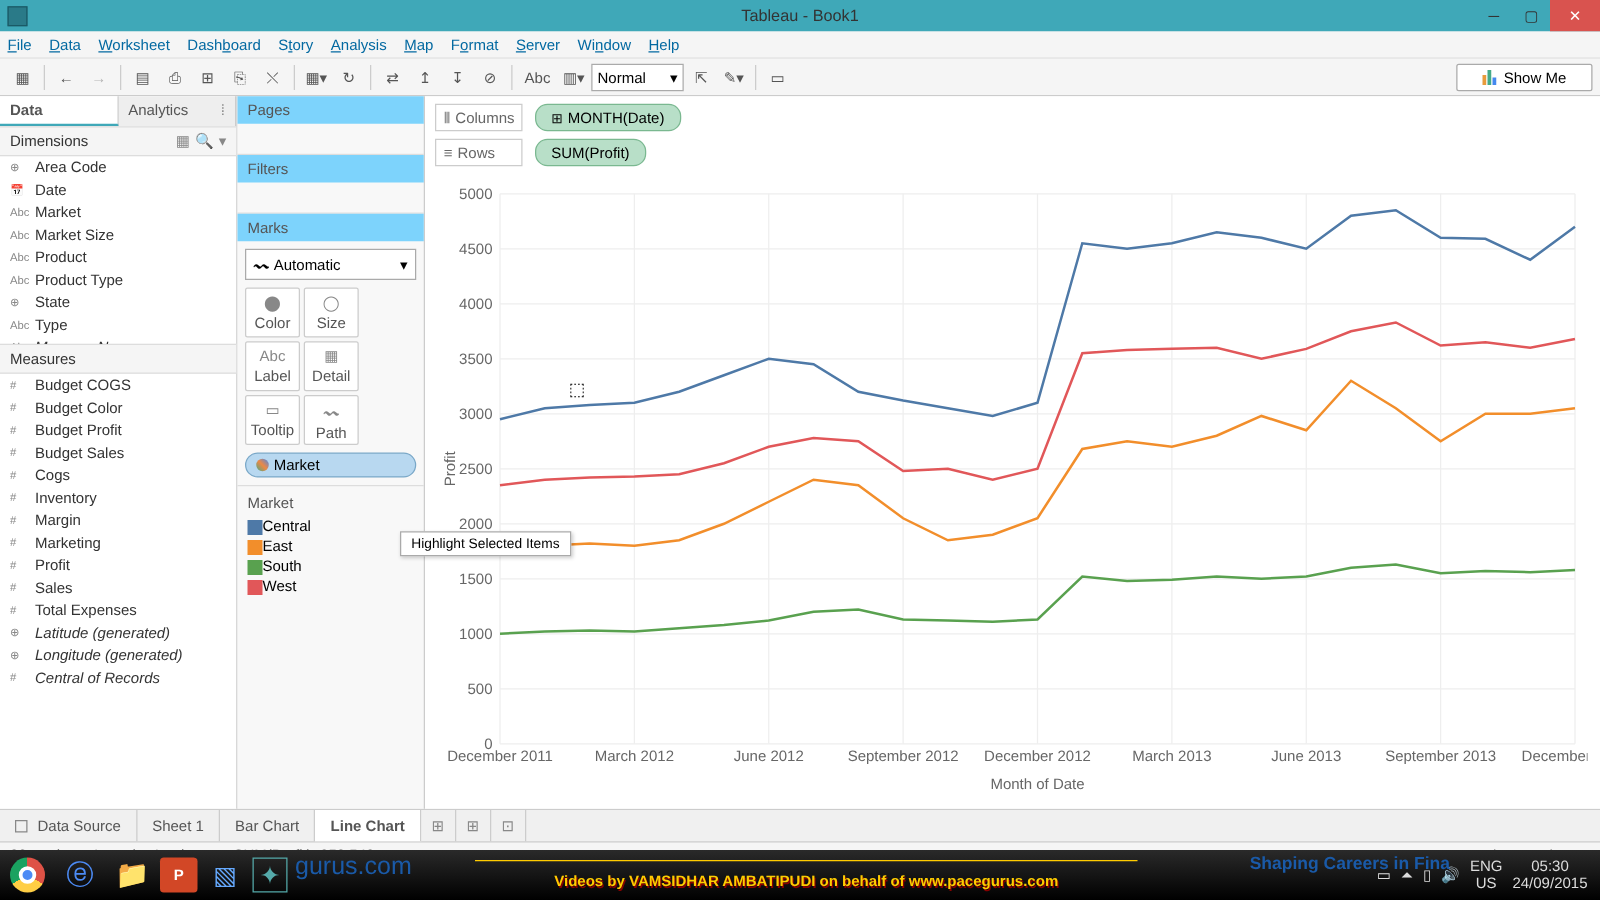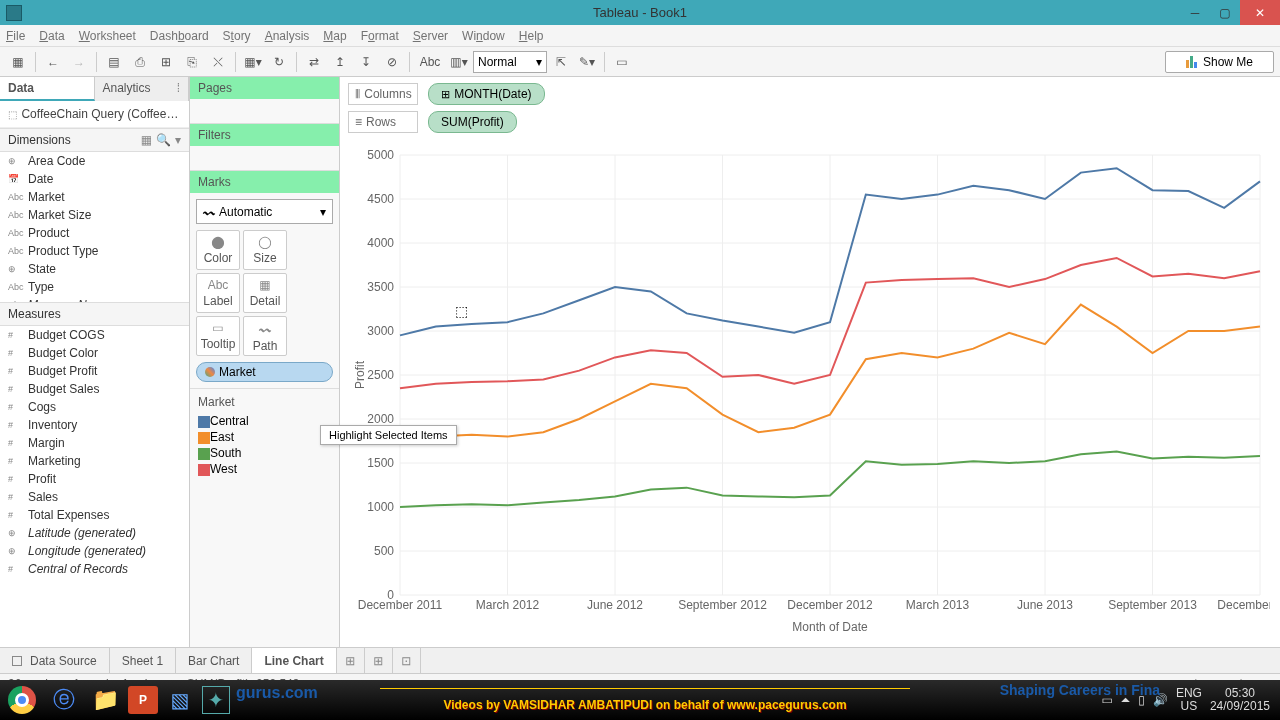--- a/index.html
+++ b/index.html
@@ -4,21 +4,21 @@
 <style>
 * { margin:0; padding:0; box-sizing:border-box; font-family:"Segoe UI",Arial,sans-serif; font-size:12px; }
 body { background:#f0f0f0; width:1280px; height:720px; overflow:hidden; position:relative; }
 .titlebar { background:#3fa8b8; height:25px; display:flex; align-items:center; position:relative; }
 .titlebar .appicon { width:16px; height:16px; background:#2a7a88; margin:0 6px; border:1px solid #1a5a66; }
 .titlebar .title { position:absolute; left:50%; transform:translateX(-50%); color:#333; font-size:13px; }
 .titlebar .winbtns { margin-left:auto; display:flex; }
 .winbtn { width:30px; height:25px; display:flex; align-items:center; justify-content:center; color:#333; }
 .winbtn.close { background:#d9534f; color:#fff; width:40px; }
 .menubar { background:#f5f5f5; height:22px; display:flex; align-items:center; padding:0 6px; border-bottom:1px solid #ddd; gap:14px; }
-.menubar span { color:#737373; }
+.menubar span { color:#0369a1; }
 .menubar span u { text-decoration:underline; }
 .toolbar { background:#f5f5f5; height:30px; display:flex; align-items:center; padding:0 6px; border-bottom:1px solid #ccc; gap:2px; }
 .tbtn { width:24px; height:22px; border:1px solid transparent; display:flex; align-items:center; justify-content:center; color:#555; border-radius:2px; }
 .tsep { width:1px; height:20px; background:#ccc; margin:0 3px; }
 .tsel { height:22px; border:1px solid #aaa; background:#fff; padding:0 4px; display:flex; align-items:center; }
 .showme { margin-left:auto; background:#fff; border:1px solid #aaa; padding:3px 20px; border-radius:2px; display:flex; align-items:center; gap:6px; }
 .showme .bars { display:flex; gap:1px; align-items:flex-end; }
 .showme .bars i { width:3px; background:#e89b3c; display:block; }
 .main { display:flex; height:570px; }
 .leftpane { width:190px; background:#fff; border-right:1px solid #ccc; display:flex; flex-direction:column; }
@@ -28,21 +28,21 @@
 .dsrow { padding:6px 8px; border-bottom:1px solid #eee; color:#444; white-space:nowrap; overflow:hidden; text-overflow:ellipsis; }
 .dsrow::before { content:"⬚"; margin-right:4px; color:#888; font-size:10px; }
 .sechdr { padding:4px 8px; background:#f5f5f5; border-top:1px solid #ddd; border-bottom:1px solid #ddd; color:#333; display:flex; align-items:center; }
 .sechdr .right { margin-left:auto; color:#888; font-size:10px; display:flex; gap:4px; }
 .dimlist, .mealist { overflow-y:auto; }
 .fld { padding:2px 8px; display:flex; align-items:center; gap:4px; color:#333; white-space:nowrap; }
 .fld .ico { width:16px; font-size:9px; color:#888; text-align:left; }
 .fld.italic .txt { font-style:italic; }
 .midpane { width:150px; background:#f8f8f8; border-right:1px solid #ccc; display:flex; flex-direction:column; }
 .shelf { border-bottom:1px solid #ddd; }
-.shelf .shdr { padding:4px 8px; background:#86efac; color:#555; }
+.shelf .shdr { padding:4px 8px; background:#7dd3fc; color:#555; }
 .shelf .sbody { min-height:24px; padding:4px; }
 .marksctl { padding:6px; }
 .marksel { border:1px solid #aaa; background:#fff; padding:3px 6px; display:flex; align-items:center; gap:4px; }
 .mbtns { display:flex; gap:3px; margin-top:6px; flex-wrap:wrap; }
 .mbtn { width:44px; height:40px; border:1px solid #ccc; background:#fff; display:flex; flex-direction:column; align-items:center; justify-content:center; font-size:10px; color:#555; border-radius:2px; gap:2px; }
 .mbtn .mico { font-size:12px; color:#888; }
 .pill { background:#b8d8f0; border:1px solid #7aa8c8; border-radius:10px; padding:2px 8px; display:flex; align-items:center; gap:4px; font-size:11px; margin-top:6px; }
 .pill .pico { width:10px; height:10px; border-radius:50%; background:linear-gradient(45deg,#4a8,#e84,#48e); }
 .legend { padding:6px 8px; }
 .legend .lhdr { color:#555; margin-bottom:4px; }
@@ -138,21 +138,20 @@
   </div>
 </div>
 
 <div class="main">
 
   <div class="leftpane">
     <div class="datatabs">
       <div class="datatab active">Data</div>
       <div class="datatab"><span>Analytics</span><span style="float:right;color:#888">⁞</span></div>
     </div>
-    <div class="dsrow">CoffeeChain Query (Coffee C...</div>
     <div class="sechdr">
       <span>Dimensions</span>
       <span class="right">
           <span>▦</span>
           <span>🔍</span>
           <span>▾</span>
         </span>
     </div>
     <div class="dimlist" id="dimlist" style="height:150px">
         <div class="fld">
@@ -417,21 +416,21 @@
 
 <div class="taskbar">
   <div class="tbicon">
       <div class="chrome"></div>
     </div>
   <div class="tbicon" style="color:#4c8bf5;font-size:22px">ⓔ</div>
   <div class="tbicon" style="color:#f5c048;font-size:22px">📁</div>
   <div class="tbicon" style="background:#d24726;width:30px;height:28px;color:#fff;font-weight:bold;border-radius:3px">P</div>
   <div class="tbicon" style="color:#6af;font-size:20px">▧</div>
   <div class="tbicon" style="color:#5aa;font-size:20px;border:1px solid #5aa;width:28px;height:28px">✦</div>
-  <span style="color:#1a5aa8;font-size:16px;font-weight:700;margin-left:6px;margin-top:-14px">gurus.com</span>
+  <span style="color:#1a5aa8;font-size:20px;font-weight:400;margin-left:6px;margin-top:-14px">gurus.com</span>
   <div class="yellow">
       <span>Videos by VAMSIDHAR AMBATIPUDI on behalf of www.pacegurus.com</span>
     </div>
   <div class="blue-text">Shaping Careers in Fina</div>
   <div class="tray">
     <span>▭</span>
     <span>⏶</span>
     <span>▯</span>
     <span>🔊</span>
     <div style="line-height:1.1;text-align:center">

